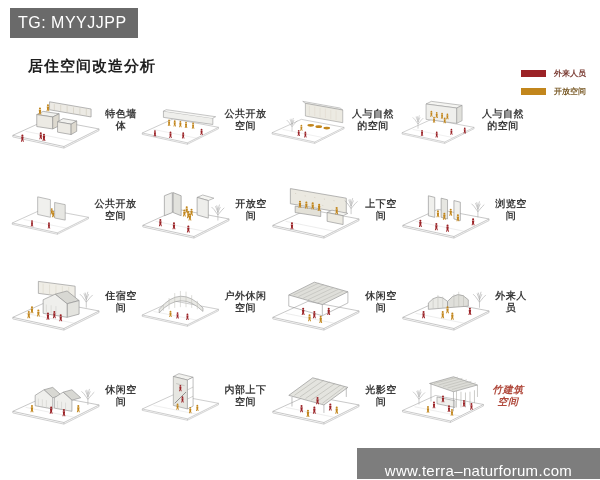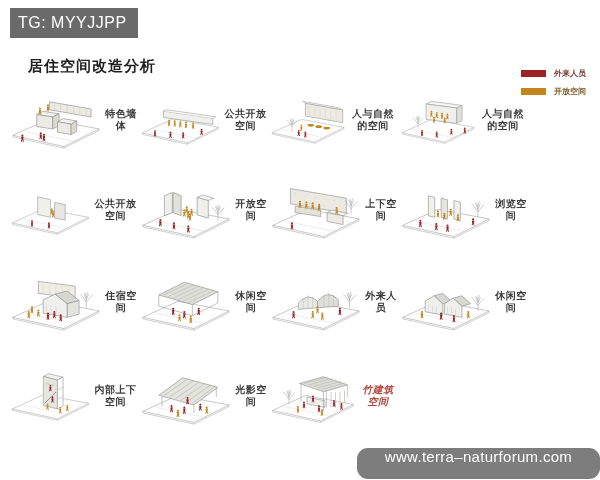--- a/index.html
+++ b/index.html
@@ -29,21 +29,21 @@
   }
   .cell{display:flex;align-items:center;justify-content:flex-end;}
   .cell svg{width:118px;height:auto;display:block;}
   .cell-label{
     font-size:10px;font-weight:bold;color:#3a3a3a;text-align:center;
     margin-top:0px;line-height:12px;letter-spacing:0.5px;
   }
   .watermark{
     position:absolute;left:357px;top:448px;width:243px;height:31px;
     background:#7d7d7d;color:#ffffff;font-size:15px;display:flex;
-    align-items:flex-start;justify-content:center;letter-spacing:0.3px;border-radius:11px;
+    align-items:flex-end;justify-content:center;letter-spacing:0.3px;
   }
 </style>
 </head>
 <body>
 
 <div class="banner">
   <span>TG: MYYJJPP</span>
 </div>
 
 <div class="page-title">居住空间改造分析</div>
@@ -423,20 +423,42 @@
           <path d="M48.5,54.9 L51.5,54.9 L51.1,58.3 L51.9,61 L50.7,61 L50,58.8 L49.3,61 L48.1,61 L48.9,58.3 Z"></path>
         </g>
       </svg>
       <div class="cell-label">住宿空间</div>
     </div>
     <div class="cell">
       <svg viewBox="0 0 120 78">
         <polygon points="6,58 50,38 114,50 70,72" fill="#ffffff" stroke="#a8a8a8" stroke-width="0.8"></polygon>
         <path d="M6,58 L6,60 L70,74 L70,72 M70,74 L114,52 L114,50" fill="none" stroke="#a8a8a8" stroke-width="0.7"></path>
         <path d="M22,53 L86,66" stroke="#d2d2d2" stroke-width="0.5"></path>
+        <path d="M30,50 Q60,14 92,48 L92,53 Q60,22 30,55 Z" fill="#e9e9e5" stroke="#8f8f8f" stroke-width="0.8"></path>
+        <path d="M36,44 L36,52 M44,34 L44,50 M52,27 L52,48 M60,24 L60,47 M68,25 L68,47 M76,30 L76,48 M84,38 L84,50" stroke="#b9b9b4" stroke-width="0.7"></path>
+        <g fill="#c2861c" stroke="none">
+          <circle cx="46" cy="53.4" r="1.3"></circle>
+          <path d="M44.5,54.9 L47.5,54.9 L47.1,58.3 L47.9,61 L46.7,61 L46,58.8 L45.3,61 L44.1,61 L44.9,58.3 Z"></path>
+        </g>
+        <g fill="#9b2226" stroke="none">
+          <circle cx="56" cy="55.4" r="1.3"></circle>
+          <path d="M54.5,56.9 L57.5,56.9 L57.1,60.3 L57.9,63 L56.7,63 L56,60.8 L55.3,63 L54.1,63 L54.9,60.3 Z"></path>
+        </g>
+        <g fill="#9b2226" stroke="none">
+          <circle cx="70" cy="57.4" r="1.3"></circle>
+          <path d="M68.5,58.9 L71.5,58.9 L71.1,62.3 L71.9,65 L70.7,65 L70,62.8 L69.3,65 L68.1,65 L68.9,62.3 Z"></path>
+        </g>
+      </svg>
+      <div class="cell-label">户外休闲空间</div>
+    </div>
+    <div class="cell">
+      <svg viewBox="0 0 120 78">
+        <polygon points="6,58 50,38 114,50 70,72" fill="#ffffff" stroke="#a8a8a8" stroke-width="0.8"></polygon>
+        <path d="M6,58 L6,60 L70,74 L70,72 M70,74 L114,52 L114,50" fill="none" stroke="#a8a8a8" stroke-width="0.7"></path>
+        <path d="M22,53 L86,66" stroke="#d2d2d2" stroke-width="0.5"></path>
         <polygon points="26,30 58,14 100,26 68,42" fill="#dfdfda" stroke="#8f8f8f" stroke-width="0.8"></polygon>
         <path d="M32,30 L64,15 M38,32 L70,17 M44,34 L76,19 M50,36 L82,21 M56,38 L88,23 M62,40 L94,25" stroke="#b2b2ac" stroke-width="0.6"></path>
         <path d="M26,30 L26,44 M68,42 L68,56 M100,26 L100,40 M26,44 L68,56 L100,40" fill="none" stroke="#8f8f8f" stroke-width="0.7"></path>
         <g fill="#c2861c" stroke="none">
           <circle cx="52" cy="55.4" r="1.3"></circle>
           <path d="M50.5,56.9 L53.5,56.9 L53.1,60.3 L53.9,63 L52.7,63 L52,60.8 L51.3,63 L50.1,63 L50.9,60.3 Z"></path>
         </g>
         <g fill="#c2861c" stroke="none">
           <circle cx="66" cy="57.4" r="1.3"></circle>
           <path d="M64.5,58.9 L67.5,58.9 L67.1,62.3 L67.9,65 L66.7,65 L66,62.8 L65.3,65 L64.1,65 L64.9,62.3 Z"></path>

